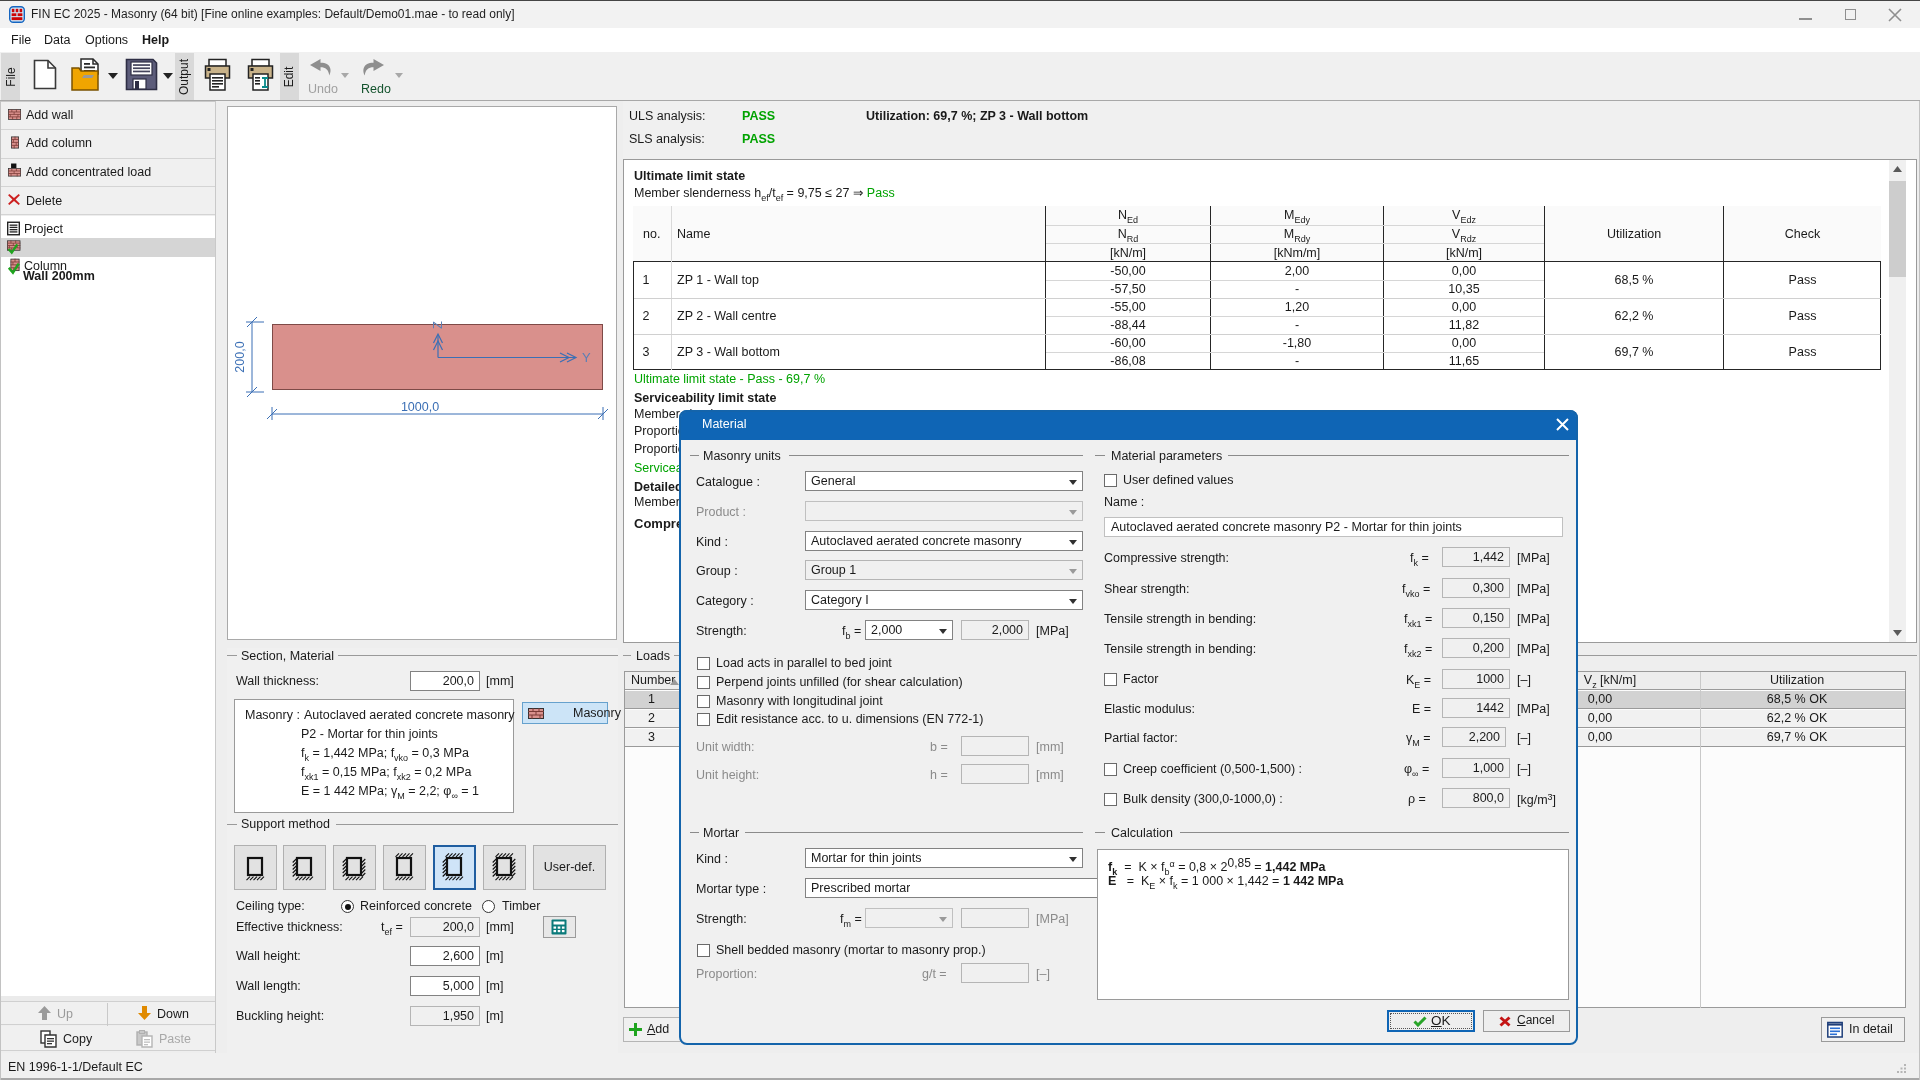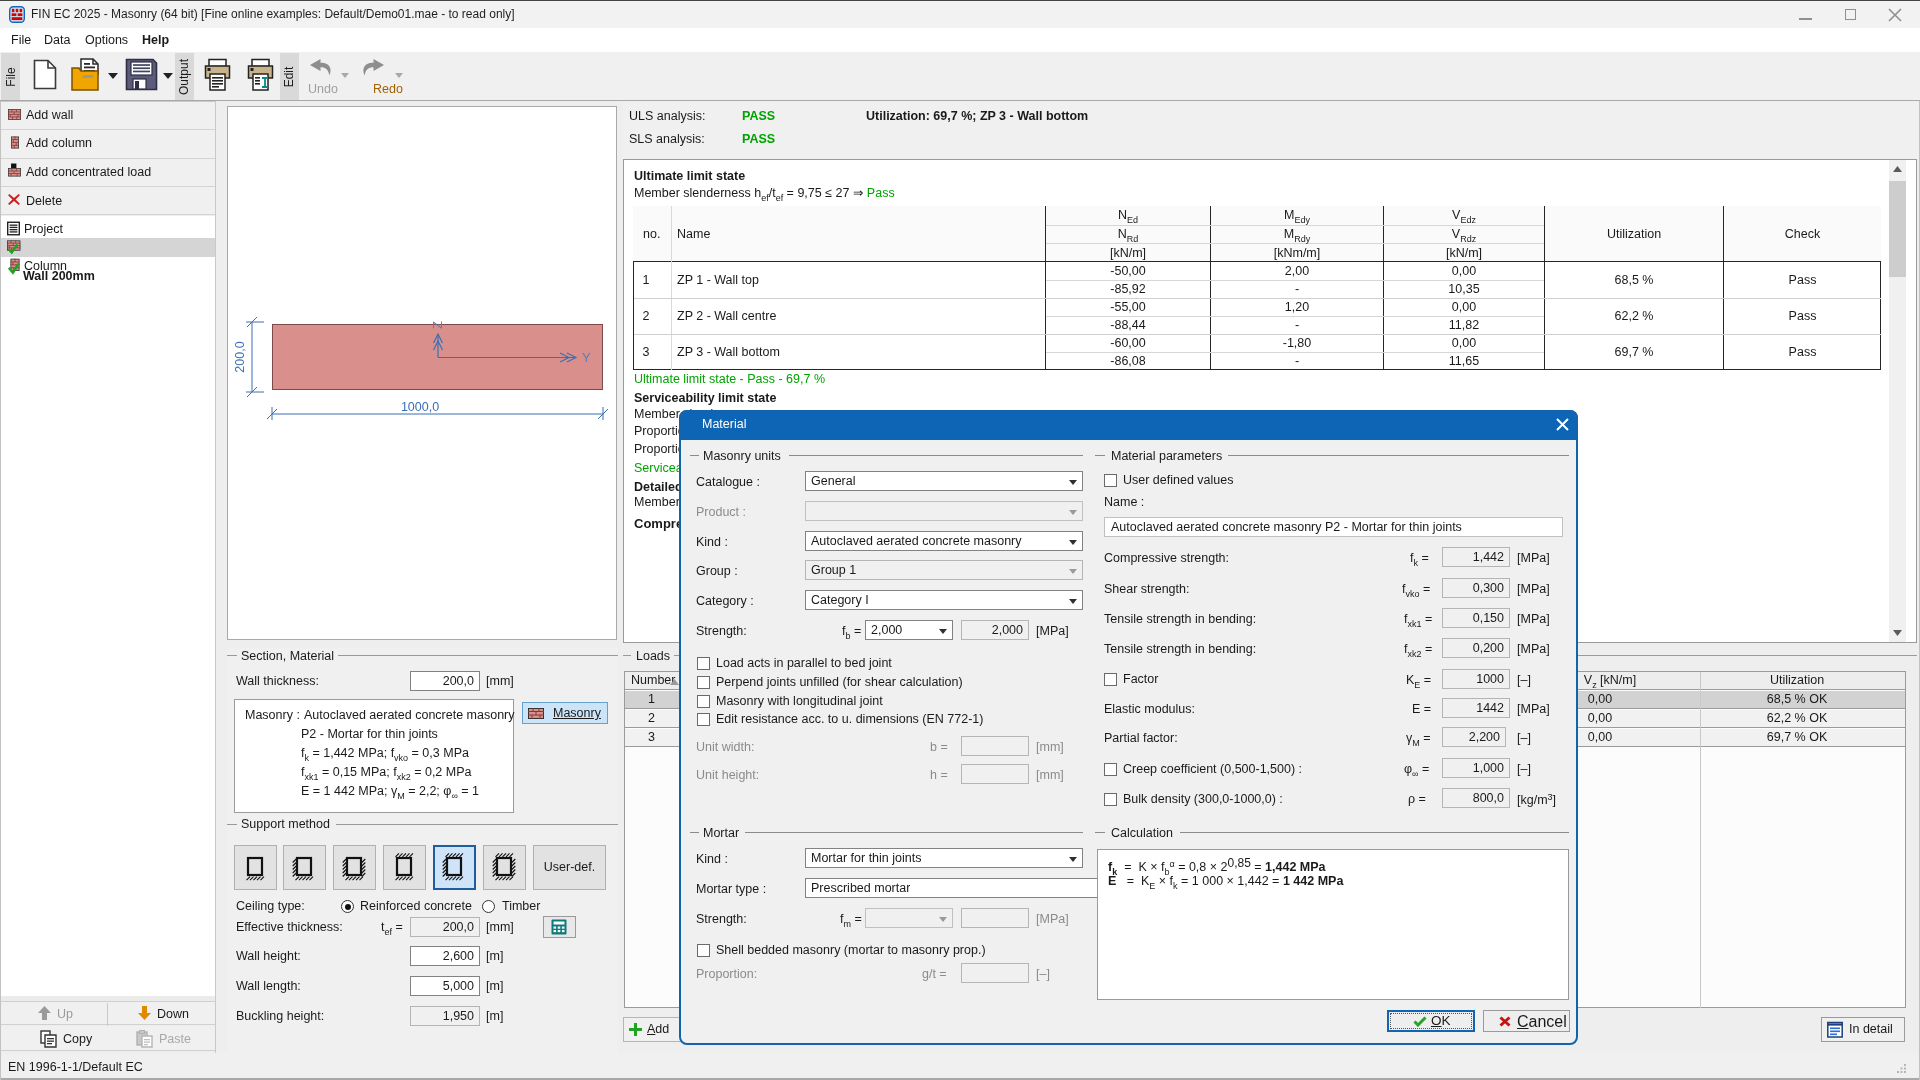--- a/index.html
+++ b/index.html
@@ -112,21 +112,21 @@
 </svg>
 
 <svg class="abs" style="left:310px;top:59px" width="22" height="17" viewBox="0 0 22 17">
  <path d="M10.5 0 L0 6 L10.5 12 V8.2 C15.5 8.2 18.6 10.5 19.3 16.5 C21.8 12 21.5 3.8 10.5 3.8 Z" fill="#8e8e8e"></path>
 </svg>
 <div class="abs" style="left:308px;top:82px;color:#a0a0a0;font-size:12.5px;">Undo</div>
 <div class="abs" style="left:341px;top:73px;width:0;height:0;border-left:4px solid transparent;border-right:4px solid transparent;border-top:5px solid #a8a8a8;"></div>
 <svg class="abs" style="left:362px;top:59px" width="22" height="17" viewBox="0 0 22 17">
  <path d="M11.5 0 L22 6 L11.5 12 V8.2 C6.5 8.2 3.4 10.5 2.7 16.5 C0.2 12 0.5 3.8 11.5 3.8 Z" fill="#8e8e8e"></path>
 </svg>
-<div class="abs" style="left:361px;top:82px;color:#a16207;font-size:12.5px;margin-left:12px;">Redo</div>
+<div class="abs" style="left:361px;top:82px;color:#14532d;font-size:12.5px;">Redo</div>
 <div class="abs" style="left:395px;top:73px;width:0;height:0;border-left:4px solid transparent;border-right:4px solid transparent;border-top:5px solid #a8a8a8;"></div>
 
 <div class="abs" style="left:0;top:100px;width:1920px;height:1.5px;background:#a8a8a8;"></div>
 
 <div class="abs" style="left:0;top:101px;width:1920px;height:952px;background:#eeeeee;"></div>
 
 <div class="abs" style="left:0;top:101px;width:215px;height:114px;background:#f0f0f0;border-top:1px solid #c9c9c9;"></div>
 <div class="abs" style="left:215px;top:101px;width:1px;height:974px;background:#c9c9c9;"></div>
 <div class="abs" style="left:0;top:129px;width:215px;height:1px;background:#d4d4d4;"></div>
 <div class="abs" style="left:0;top:158px;width:215px;height:1px;background:#d4d4d4;"></div>
@@ -295,21 +295,21 @@
 <div class="abs" style="left:1211px;top:246px;width:172px;text-align:center;">[kNm/m]</div>
 <div class="abs" style="left:1384px;top:208px;width:160px;text-align:center;">V<sub>Edz</sub></div>
 <div class="abs" style="left:1384px;top:227px;width:160px;text-align:center;">V<sub>Rdz</sub></div>
 <div class="abs" style="left:1384px;top:246px;width:160px;text-align:center;">[kN/m]</div>
 <div class="abs" style="left:1545px;top:227px;width:178px;text-align:center;">Utilization</div>
 <div class="abs" style="left:1724px;top:227px;width:157px;text-align:center;">Check</div>
 
 <div class="abs" style="left:634px;top:273px;width:24px;text-align:center;">1</div>
 <div class="abs" style="left:677px;top:273px;">ZP 1 - Wall top</div>
 <div class="abs" style="left:1046px;top:264px;width:164px;text-align:center;">-50,00</div>
-<div class="abs" style="left:1046px;top:282px;width:164px;text-align:center;">-85,92</div>
+<div class="abs" style="left:1046px;top:282px;width:164px;text-align:center;">-57,50</div>
 <div class="abs" style="left:1211px;top:264px;width:172px;text-align:center;">2,00</div>
 <div class="abs" style="left:1211px;top:282px;width:172px;text-align:center;">-</div>
 <div class="abs" style="left:1384px;top:264px;width:160px;text-align:center;">0,00</div>
 <div class="abs" style="left:1384px;top:282px;width:160px;text-align:center;">10,35</div>
 <div class="abs" style="left:1545px;top:273px;width:178px;text-align:center;">68,5 %</div>
 <div class="abs" style="left:1724px;top:273px;width:157px;text-align:center;">Pass</div>
 <div class="abs" style="left:634px;top:309px;width:24px;text-align:center;">2</div>
 <div class="abs" style="left:677px;top:309px;">ZP 2 - Wall centre</div>
 <div class="abs" style="left:1046px;top:300px;width:164px;text-align:center;">-55,00</div>
 <div class="abs" style="left:1046px;top:318px;width:164px;text-align:center;">-88,44</div>
@@ -365,21 +365,21 @@
 <div class="abs" style="left:301px;top:765px;">f<sub>xk1</sub> = 0,15 MPa; f<sub>xk2</sub> = 0,2 MPa</div>
 <div class="abs" style="left:301px;top:784px;">E = 1 442 MPa; γ<sub>M</sub> = 2,2; φ<sub>∞</sub> = 1</div>
 <div class="abs" style="left:522px;top:702px;width:86px;height:22px;background:#cce4f7;border:1px solid #66a1cd;"></div>
 <svg class="abs" style="left:528px;top:708px" width="16" height="11" viewBox="0 0 16 11">
  <rect x="0.5" y="0.5" width="15" height="10" fill="#d9908c" stroke="#333"></rect>
  <g stroke="#7c3b37" stroke-width="1">
       <path d="M0 3.5 H16 M0 7 H16"></path>
       <path d="M5 0 V3.5 M11 0 V3.5 M8 3.5 V7 M4 7 V11 M12 7 V11"></path>
     </g>
 </svg>
-<div class="abs" style="left:553px;top:706px;text-decoration:underline;">Masonry</div>
+<div class="abs" style="left:573px;top:706px;">Masonry</div>
 
 <div class="fsline" style="left:227px;top:824px;width:10px;"></div>
 <div class="abs" style="left:241px;top:817px;">Support method</div>
 <div class="fsline" style="left:336px;top:824px;width:282px;"></div>
 
 <div class="abs" style="left:234px;top:845px;width:43px;height:45px;background:#e2e2e2;border:1px solid #b0b0b0;"></div>
 <svg class="abs" style="left:234px;top:845px" width="43" height="45" viewBox="0 0 43 45">
  <rect x="14" y="13" width="14" height="17" fill="none" stroke="#111" stroke-width="2.2"></rect>
  <g stroke="#111" stroke-width="1.1">
       <path d="M16 31.6 l-3.5 3.5 M19.5 31.6 l-3.5 3.5 M23 31.6 l-3.5 3.5 M26.5 31.6 l-3.5 3.5 M30 31.6 l-3.5 3.5"></path>
@@ -673,13 +673,13 @@
 <div class="abs" style="left:1387px;top:1010px;width:88px;height:22px;background:#eeeeee;border:2px solid #0f65b5;"></div>
 <div class="abs" style="left:1390px;top:1013px;width:82px;height:16px;border:1px dotted #555;"></div>
 <svg class="abs" style="left:1413px;top:1016px" width="14" height="11" viewBox="0 0 14 11">
     <path d="M1.5 5.5 L5 9 L12.5 1.5" stroke="#28a428" stroke-width="3" fill="none"></path>
   </svg>
 <div class="abs" style="left:1431px;top:1013px;font-size:13.5px;"><u>O</u>K</div>
 <div class="abs" style="left:1483px;top:1010px;width:87px;height:22px;background:#eeeeee;border:1px solid #9a9a9a;"></div>
 <svg class="abs" style="left:1499px;top:1016px" width="12" height="11" viewBox="0 0 12 11">
     <path d="M1.5 1.5 L10.5 9.5 M10.5 1.5 L1.5 9.5" stroke="#c41414" stroke-width="3"></path>
   </svg>
-<div class="abs" style="left:1517px;top:1013px;font-size:16px;"><u>C</u>ancel</div>
+<div class="abs" style="left:1517px;top:1013px;font-size:12px;"><u>C</u>ancel</div>
 
 </body></html>

